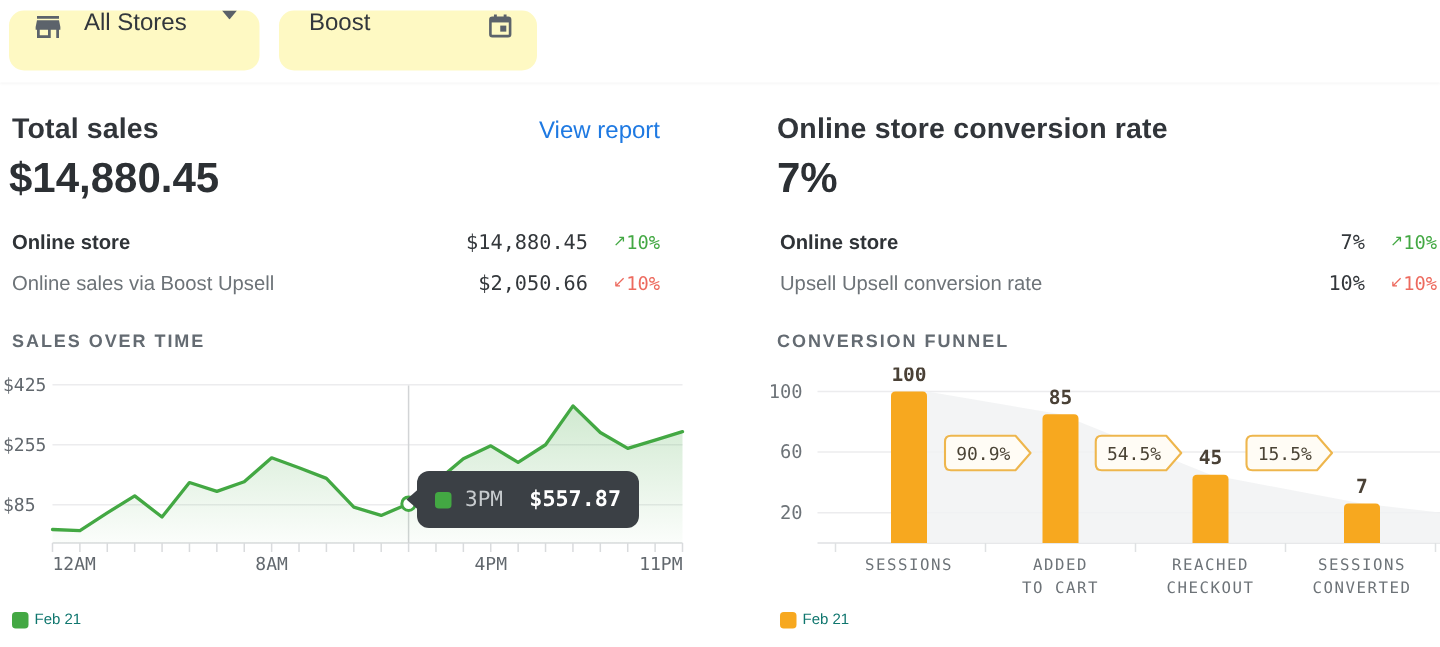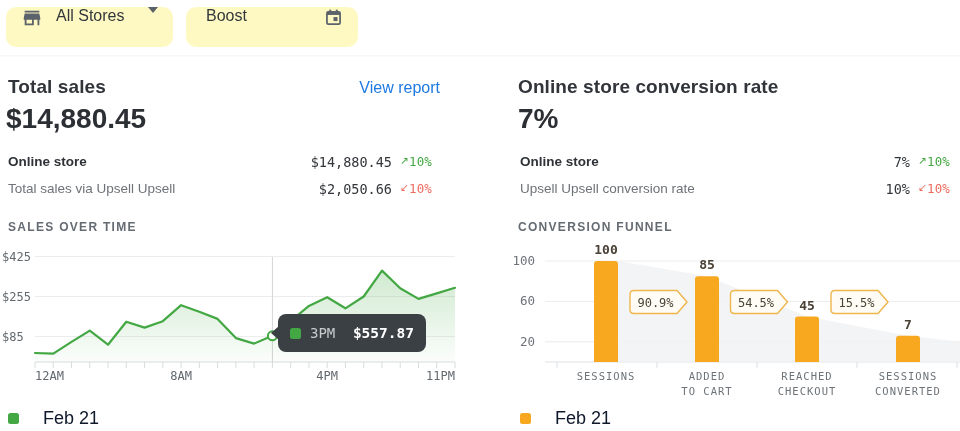--- a/index.html
+++ b/index.html
@@ -26,21 +26,21 @@
   .big-value{position:absolute;top:102px;font-size:28px;line-height:34px;font-weight:bold;color:#2c3034;}
   .bv-left{left:6px;} .bv-right{left:518px;}
 
   .rows{position:absolute;top:148px;}
   .rows-left{left:8px;width:432px;}
   .rows-right{left:520px;width:438px;}
   .row{display:flex;align-items:center;height:27px;font-size:13.5px;}
   .rl{flex:1;color:#6d7378;}
   .rl.bold{color:#2f3337;font-weight:bold;}
   .rv{font-family:"DejaVu Sans Mono",monospace;font-size:13.5px;color:#33373b;}
-  .rd{width:48px;text-align:center;font-family:"DejaVu Sans Mono",monospace;font-size:12.5px;white-space:nowrap;}
+  .rd{width:48px;text-align:right;font-family:"DejaVu Sans Mono",monospace;font-size:12.5px;white-space:nowrap;}
   .rd.up{color:var(--green);}
   .rd.down{color:var(--red);}
   .arr{font-family:"DejaVu Sans",sans-serif;font-size:10.5px;position:relative;top:-2px;}
 
   .section-title{position:absolute;top:220px;font-size:12px;font-weight:bold;
                  letter-spacing:1.3px;color:#646b72;}
   .st-left{left:8px;} .st-right{left:518px;}
 
   
   #sales-chart{position:absolute;left:0;top:245px;}
@@ -49,22 +49,22 @@
   .tooltip{position:absolute;left:278px;top:314px;width:148px;height:38px;
            background:var(--tooltip_bg);border-radius:8px;display:flex;align-items:center;
            padding:0 12px;box-sizing:border-box;z-index:5;}
   .tooltip:before{content:"";position:absolute;left:-7px;top:12px;width:0;height:0;
            border-top:7px solid transparent;border-bottom:7px solid transparent;
            border-right:8px solid var(--tooltip_bg);}
   .tt-sq{width:11px;height:11px;border-radius:2.5px;background:var(--green);margin-right:9px;flex:none;}
   .tt-time{font-family:"DejaVu Sans Mono",monospace;font-size:14px;color:#c7cbce;}
   .tt-val{margin-left:auto;font-family:"DejaVu Sans Mono",monospace;font-weight:bold;font-size:14.5px;color:#fff;}
 
-  .legend{position:absolute;top:408px;display:flex;align-items:center;gap:24px;
-          font-size:18px;color:#0f172a;}
+  .legend{position:absolute;top:408px;display:flex;align-items:center;gap:4px;
+          font-size:10px;color:#0f766e;}
   .legend-left{left:8px;} .legend-right{left:520px;}
   .lg-sq{width:11px;height:11px;border-radius:2.5px;}
   .legend-left .lg-sq{background:var(--green);}
   .legend-right .lg-sq{background:var(--orange);}
 </style>
 </head>
 <body>
 
 <div class="app">
 
@@ -96,21 +96,21 @@
   </div>
   <div class="big-value bv-left">$14,880.45</div>
 
   <div class="rows rows-left">
     <div class="row">
       <span class="rl bold">Online store</span>
       <span class="rv">$14,880.45</span>
       <span class="rd up"><span class="arr">↗</span><span>10%</span></span>
     </div>
     <div class="row">
-      <span class="rl">Total sales via Upsell Upsell</span>
+      <span class="rl">Online sales via Boost Upsell</span>
       <span class="rv">$2,050.66</span>
       <span class="rd down"><span class="arr">↙</span><span>10%</span></span>
     </div>
   </div>
 
   <div class="section-title st-left">SALES OVER TIME</div>
 
   <svg id="sales-chart" width="460" height="150" viewBox="0 0 460 150">
       <g>
         <line x1="35" x2="455" y1="11.5" y2="11.5" stroke="#ececee"></line>

